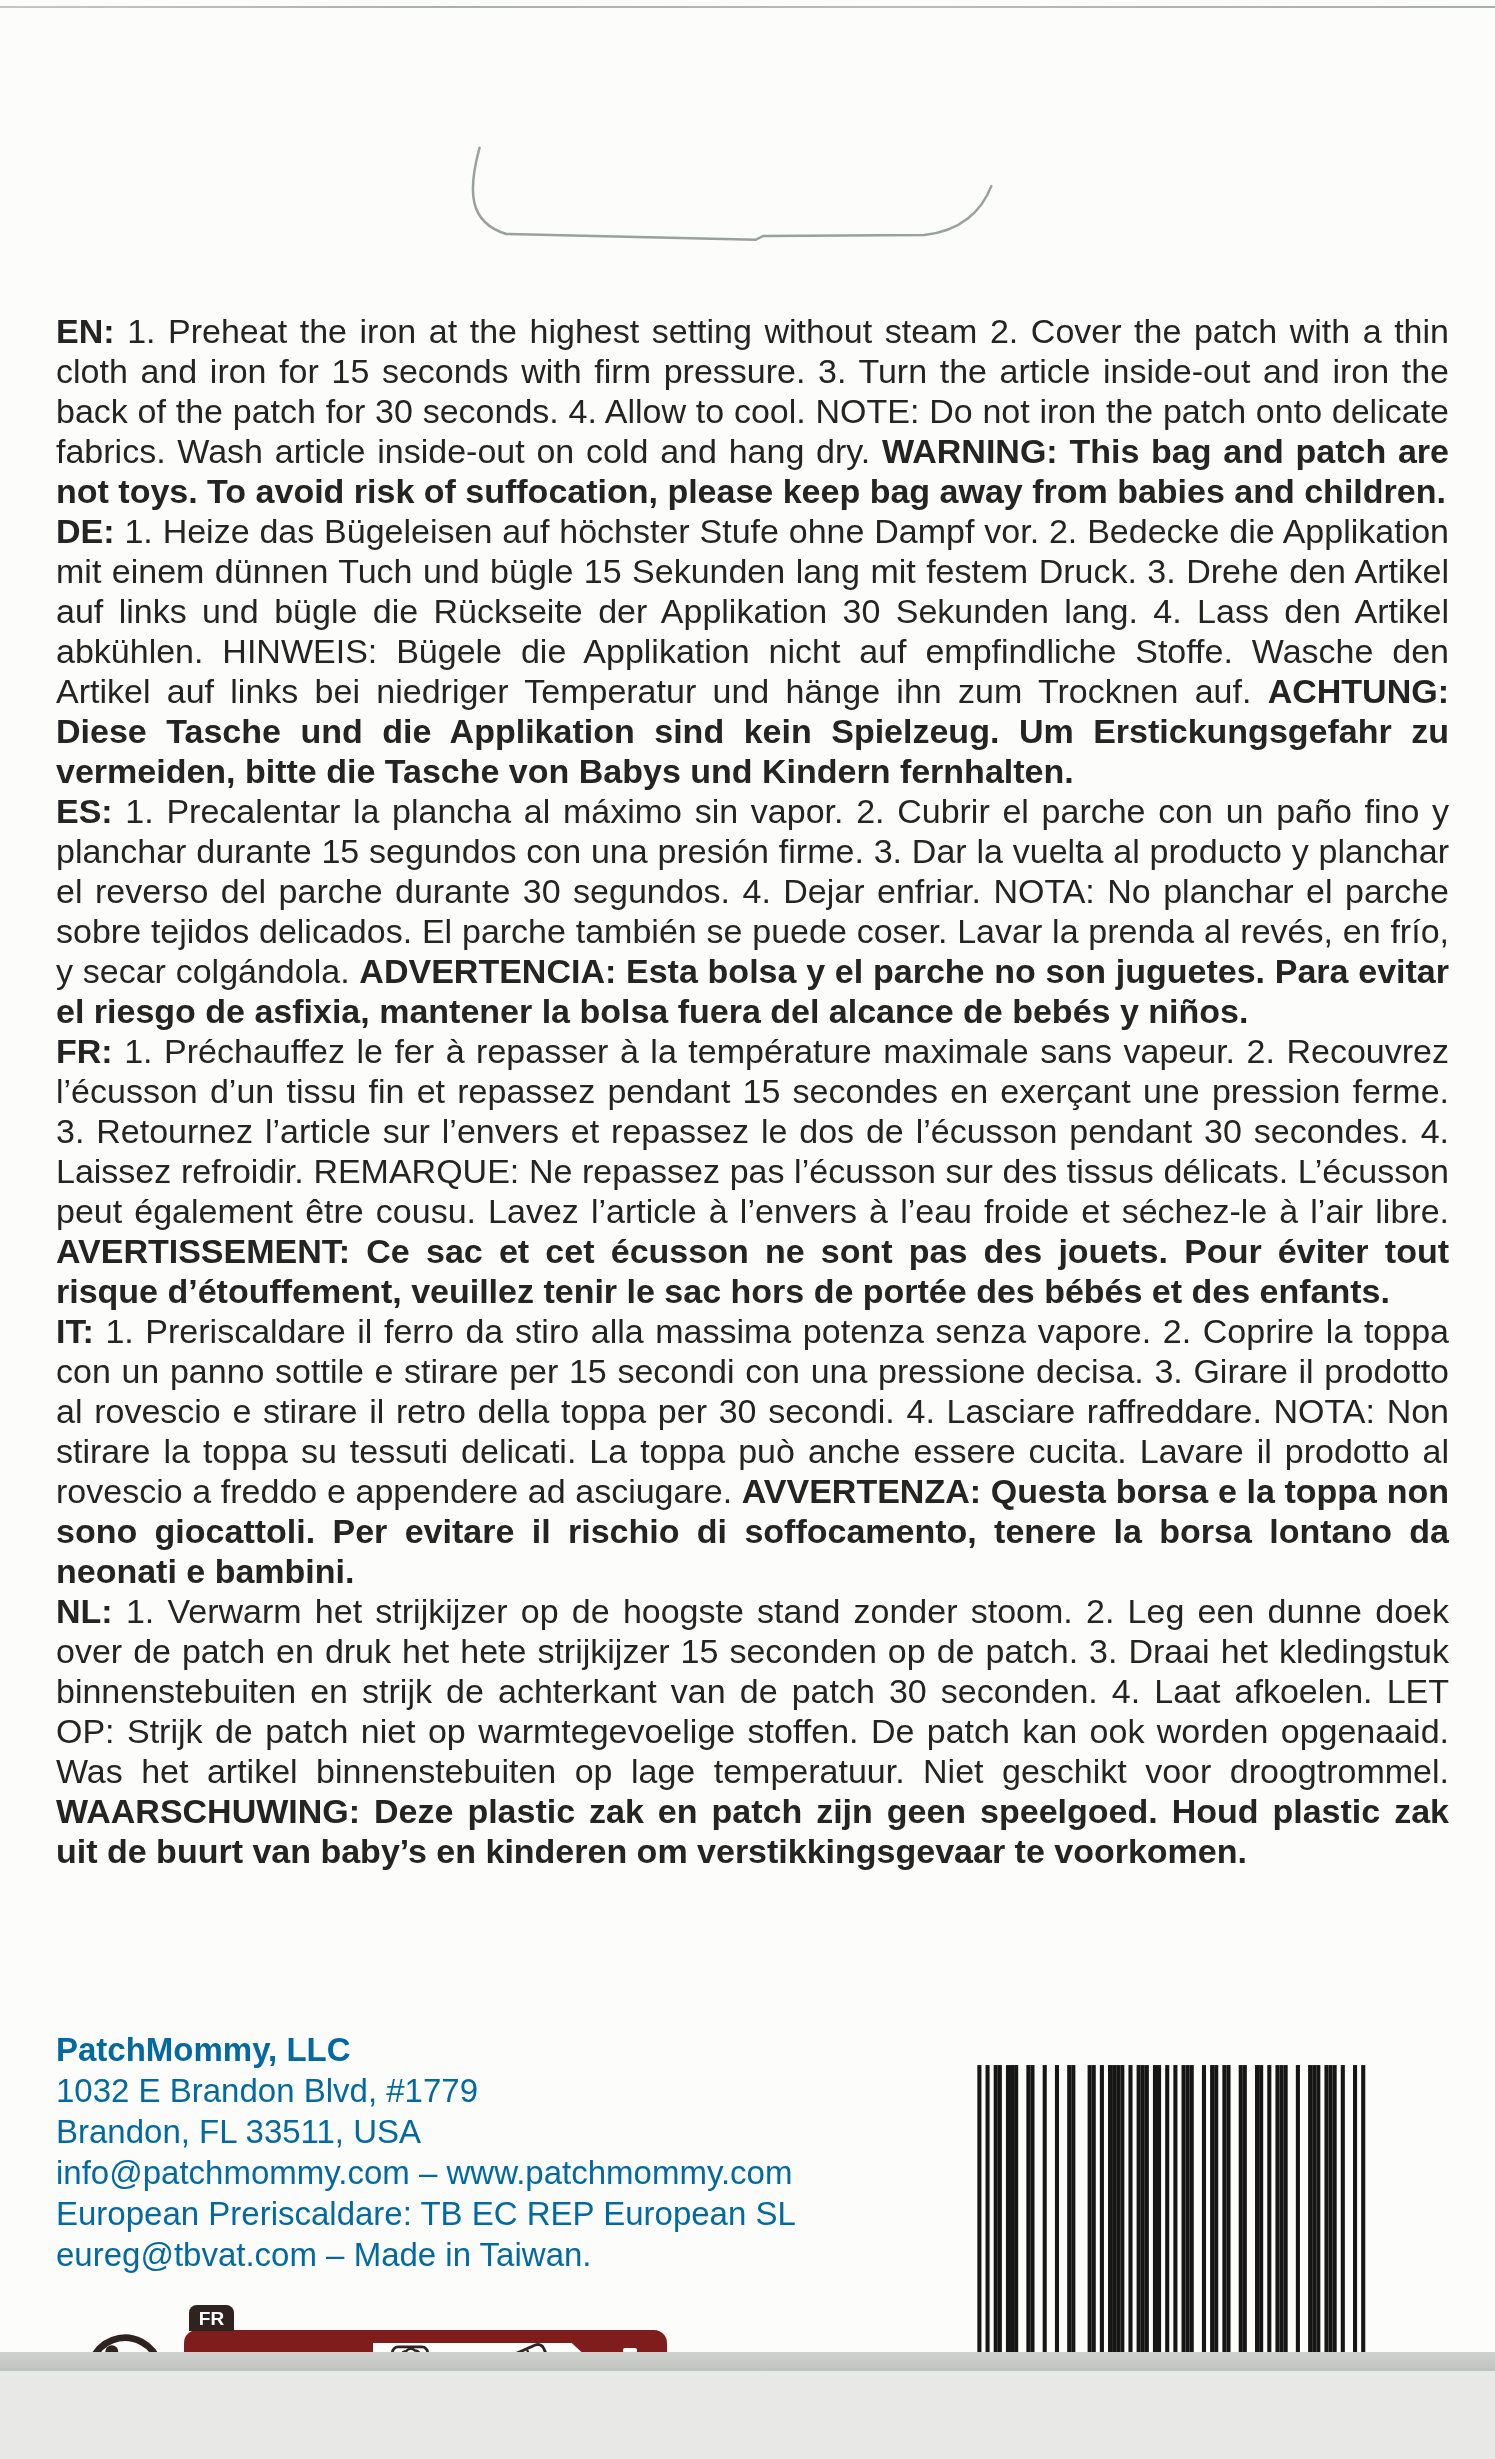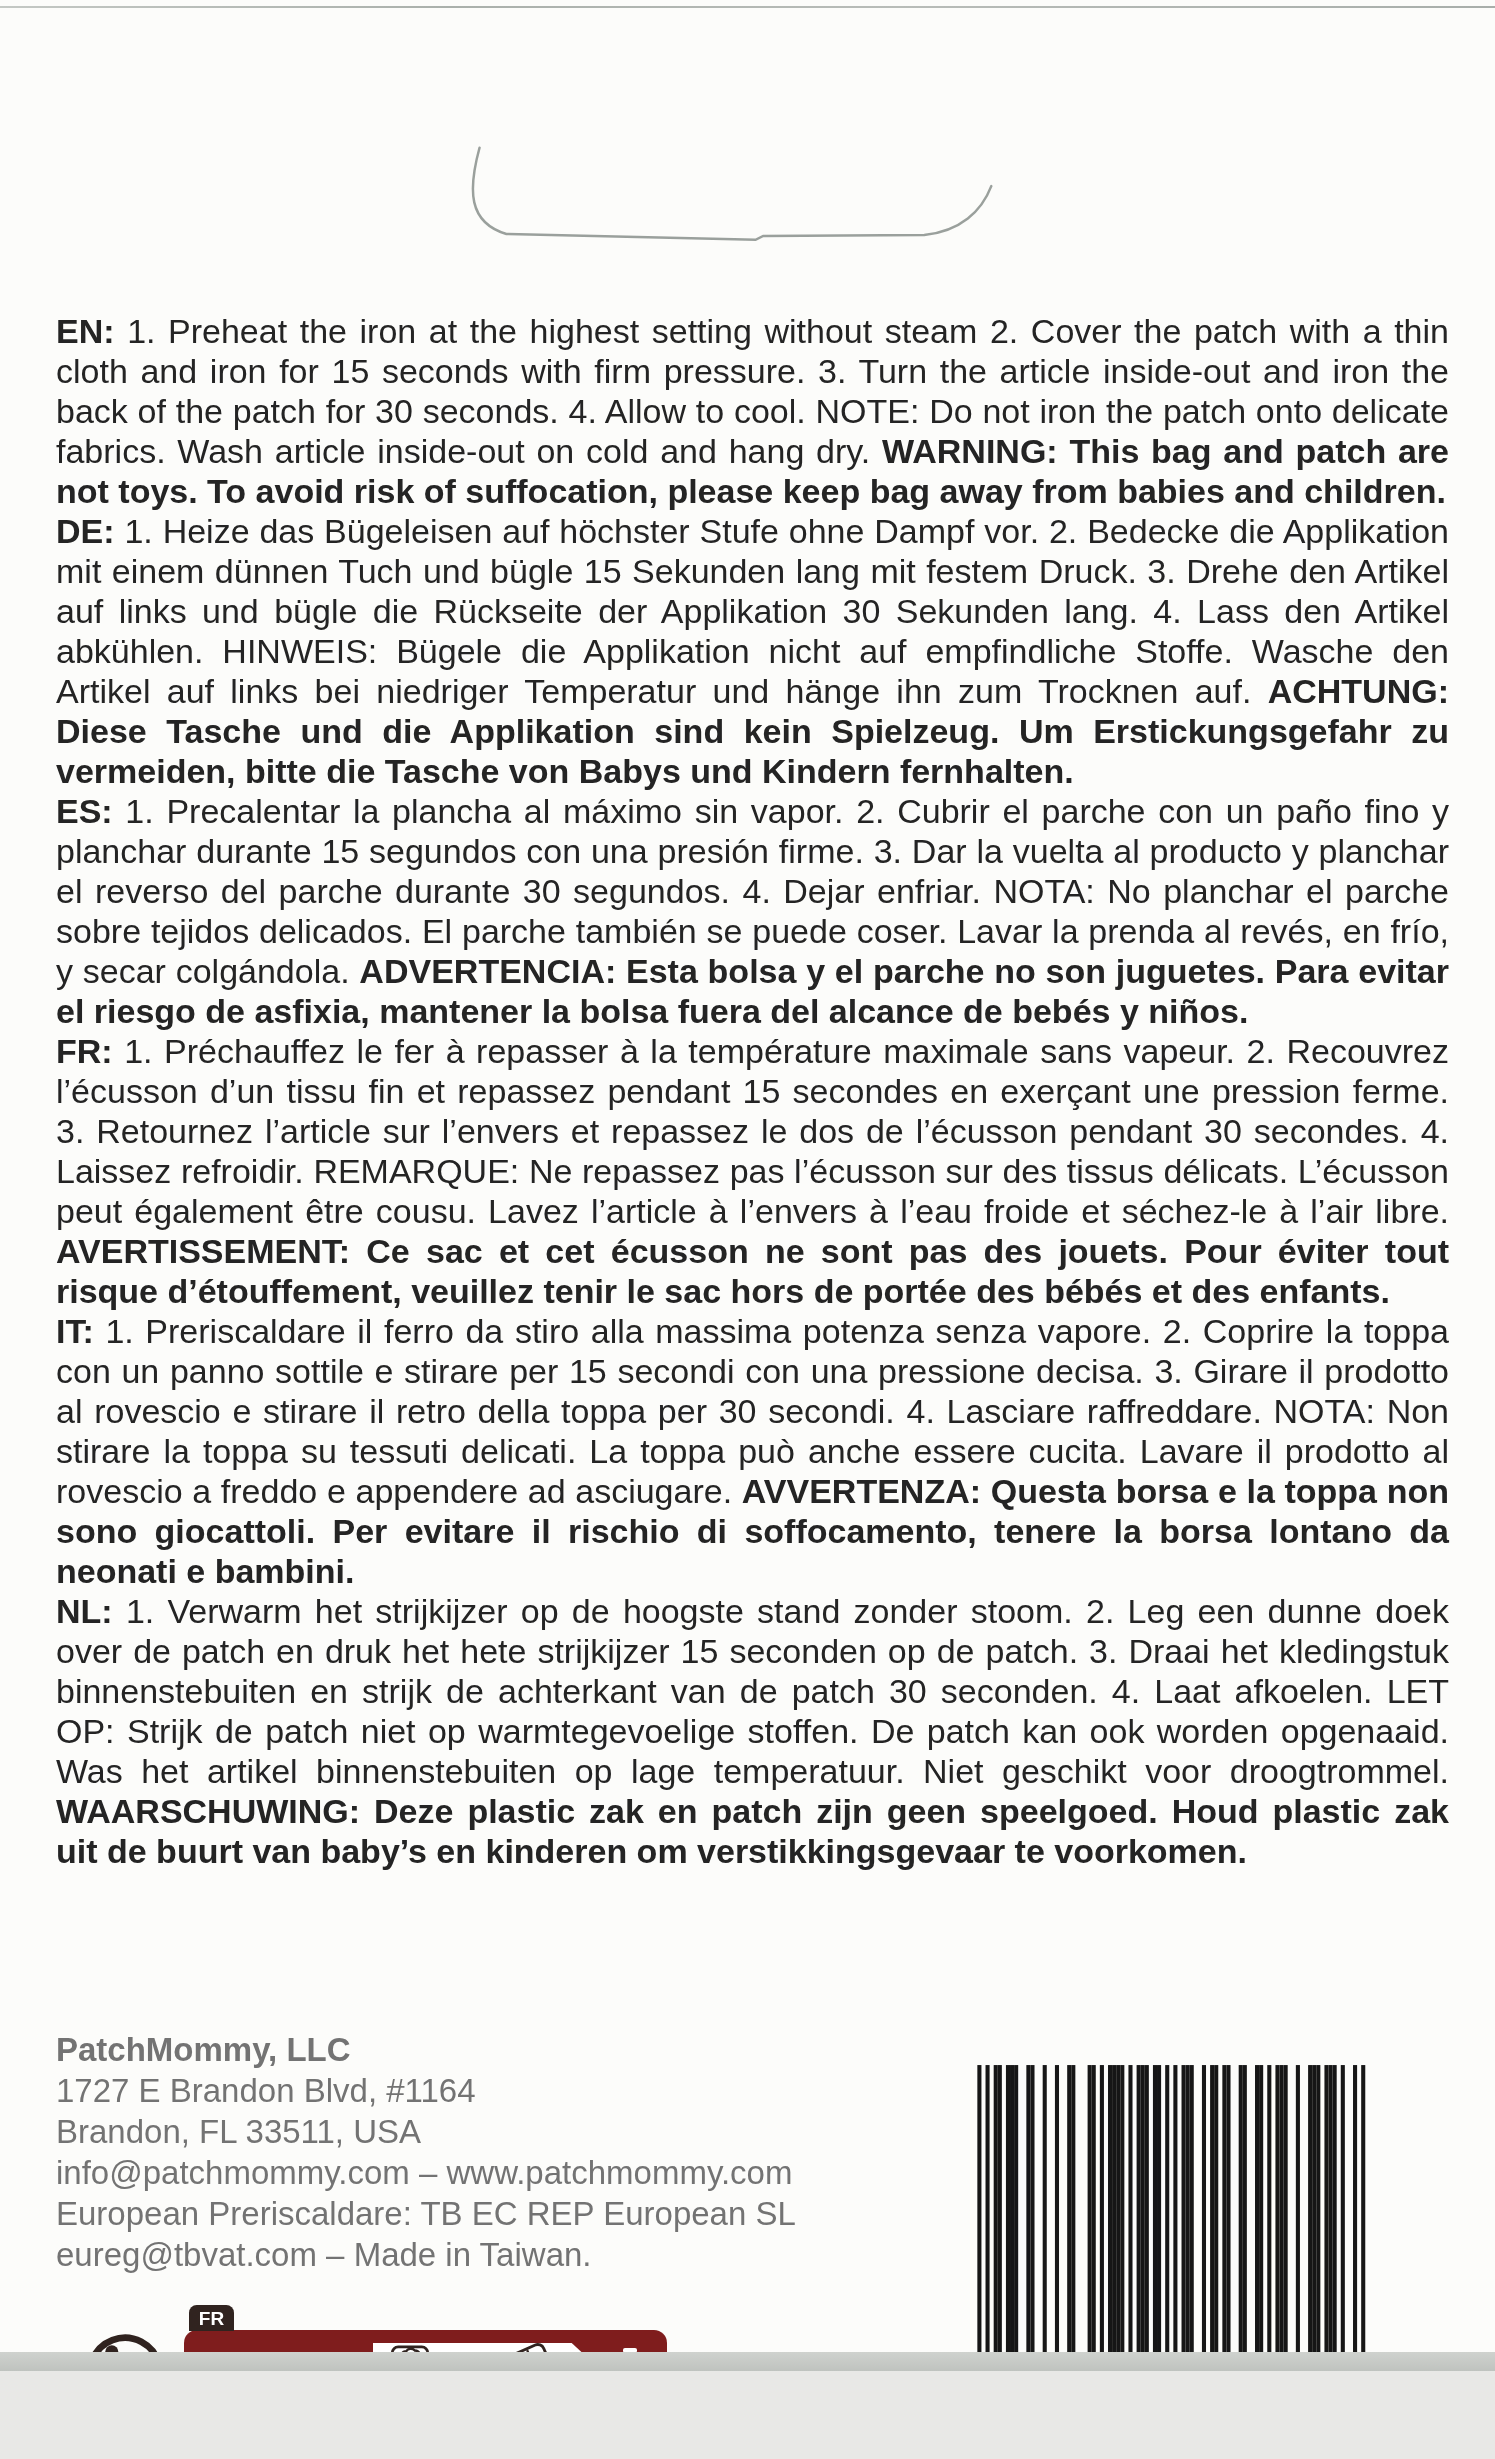--- a/index.html
+++ b/index.html
@@ -19,21 +19,21 @@
   .instructions{
     position:absolute;left:56px;top:311px;width:1393px;
     font-size:34px;line-height:40px;
     text-align:justify;
     color:#242424;
   }
   .instructions p{margin:0;}
   .instructions .bold{font-weight:bold;}
   .company{
     position:absolute;left:56px;top:2029px;
-    font-size:33px;line-height:41px;color:#737373;
+    font-size:33px;line-height:41px;color:#0369a1;
   }
   .company .name{font-weight:bold;}
   .footer-icons{
     position:absolute;left:81px;top:2329px;
     display:flex;align-items:center;gap:15.4px;
   }
   .triman{width:88px;height:88px;}
   .infotri{
     position:relative;
     background:#7f1d1d;
@@ -96,21 +96,21 @@
       <p><span class="bold">DE:</span><span> 1. Heize das Bügeleisen auf höchster Stufe ohne Dampf vor. 2. Bedecke die Applikation mit einem dünnen Tuch und bügle 15 Sekunden lang mit festem Druck. 3. Drehe den Artikel auf links und bügle die Rückseite der Applikation 30 Sekunden lang. 4. Lass den Artikel abkühlen. HINWEIS: Bügele die Applikation nicht auf empfindliche Stoffe. Wasche den Artikel auf links bei niedriger Temperatur und hänge ihn zum Trocknen auf. </span><span class="bold">ACHTUNG: Diese Tasche und die Applikation sind kein Spielzeug. Um Erstickungsgefahr zu vermeiden, bitte die Tasche von Babys und Kindern fernhalten.</span></p>
       <p><span class="bold">ES:</span><span> 1. Precalentar la plancha al máximo sin vapor. 2. Cubrir el parche con un paño fino y planchar durante 15 segundos con una presión firme. 3. Dar la vuelta al producto y planchar el reverso del parche durante 30 segundos. 4. Dejar enfriar. NOTA: No planchar el parche sobre tejidos delicados. El parche también se puede coser. Lavar la prenda al revés, en frío, y secar colgándola. </span><span class="bold">ADVERTENCIA: Esta bolsa y el parche no son juguetes. Para evitar el riesgo de asfixia, mantener la bolsa fuera del alcance de bebés y niños.</span></p>
       <p><span class="bold">FR:</span><span> 1. Préchauffez le fer à repasser à la température maximale sans vapeur. 2. Recouvrez l’écusson d’un tissu fin et repassez pendant 15 secondes en exerçant une pression ferme. 3. Retournez l’article sur l’envers et repassez le dos de l’écusson pendant 30 secondes. 4. Laissez refroidir. REMARQUE: Ne repassez pas l’écusson sur des tissus délicats. L’écusson peut également être cousu. Lavez l’article à l’envers à l’eau froide et séchez-le à l’air libre. </span><span class="bold">AVERTISSEMENT: Ce sac et cet écusson ne sont pas des jouets. Pour éviter tout risque d’étouffement, veuillez tenir le sac hors de portée des bébés et des enfants.</span></p>
       <p><span class="bold">IT:</span><span> 1. Preriscaldare il ferro da stiro alla massima potenza senza vapore. 2. Coprire la toppa con un panno sottile e stirare per 15 secondi con una pressione decisa. 3. Girare il prodotto al rovescio e stirare il retro della toppa per 30 secondi. 4. Lasciare raffreddare. NOTA: Non stirare la toppa su tessuti delicati. La toppa può anche essere cucita. Lavare il prodotto al rovescio a freddo e appendere ad asciugare. </span><span class="bold">AVVERTENZA: Questa borsa e la toppa non sono giocattoli. Per evitare il rischio di soffocamento, tenere la borsa lontano da neonati e bambini.</span></p>
       <p><span class="bold">NL:</span><span> 1. Verwarm het strijkijzer op de hoogste stand zonder stoom. 2. Leg een dunne doek over de patch en druk het hete strijkijzer 15 seconden op de patch. 3. Draai het kledingstuk binnenstebuiten en strijk de achterkant van de patch 30 seconden. 4. Laat afkoelen. LET OP: Strijk de patch niet op warmtegevoelige stoffen. De patch kan ook worden opgenaaid. Was het artikel binnenstebuiten op lage temperatuur. Niet geschikt voor droogtrommel. </span><span class="bold">WAARSCHUWING: Deze plastic zak en patch zijn geen speelgoed. Houd plastic zak uit de buurt van baby’s en kinderen om verstikkingsgevaar te voorkomen.</span></p>
     </div>
 
   <div class="company">
     <div class="name">PatchMommy, LLC</div>
     <div>
-        <div>1727 E Brandon Blvd, #1164</div>
+        <div>1032 E Brandon Blvd, #1779</div>
         <div>Brandon, FL 33511, USA</div>
         <div>info@patchmommy.com – www.patchmommy.com</div>
         <div>European Preriscaldare: TB EC REP European SL</div>
         <div>eureg@tbvat.com – Made in Taiwan.</div>
       </div>
   </div>
 
   <div class="footer-icons">
 
     <svg class="triman" viewBox="0 0 100 100">

